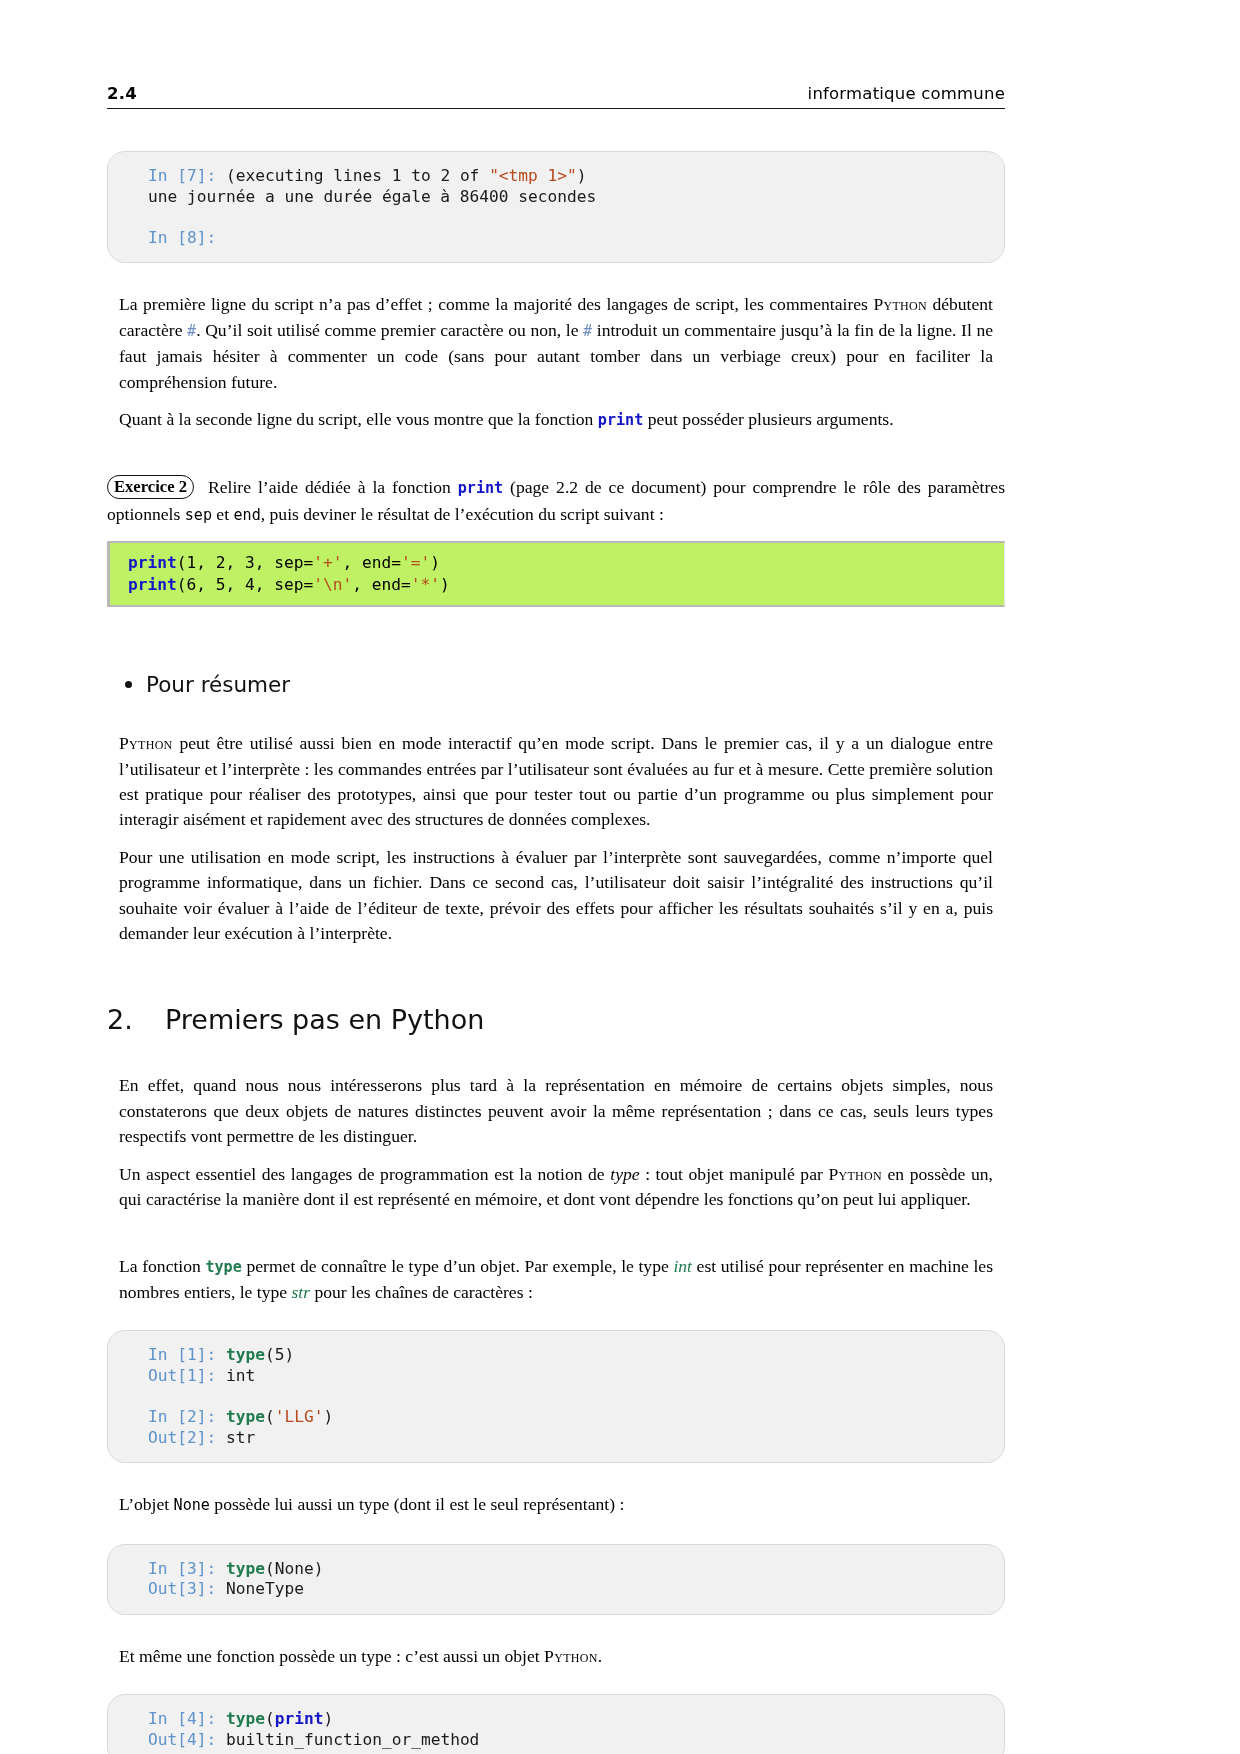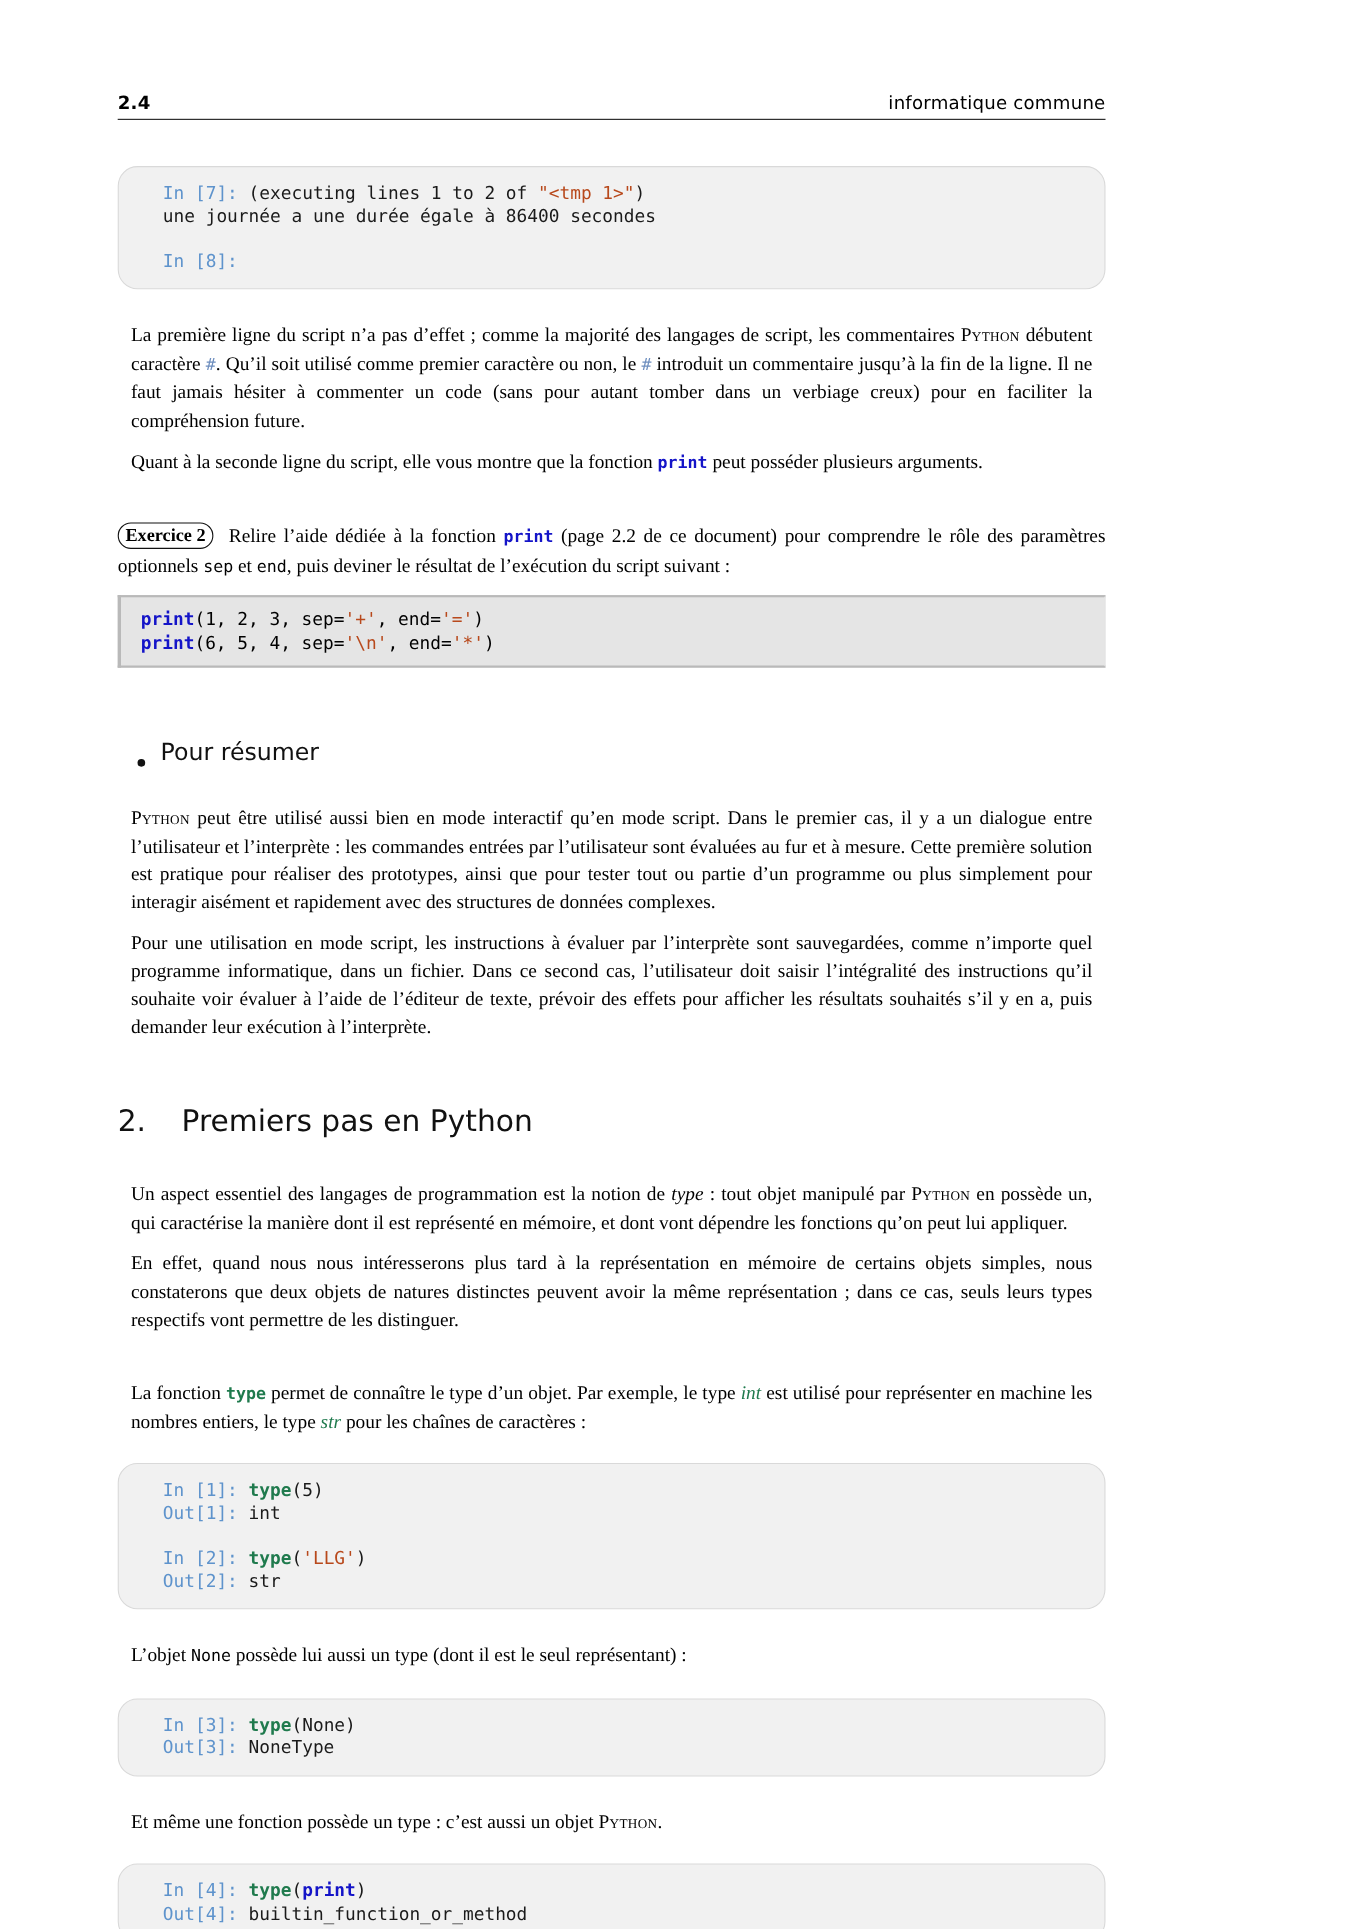--- a/index.html
+++ b/index.html
@@ -84,21 +84,21 @@
     font-size: 16.2px;
     line-height: 20.6px;
     color: #1a1a1a;
     white-space: pre;
     box-sizing: border-box;
   }
   .console .blank { display: block; height: 20.6px; }
 
   
   .scriptbox {
-    background: #e5e5e5;
+    background: #bef264;
     border-top: 2px solid #b9b9b9;
     border-left: 3px solid #b9b9b9;
     border-right: 1px solid #e3e3e3;
     border-bottom: 2px solid #b9b9b9;
     padding: 9px 0 9px 18px;
     font-family: "DejaVu Sans Mono", "Liberation Mono", monospace;
     font-size: 16.2px;
     line-height: 22px;
     white-space: pre;
     box-sizing: border-box;
@@ -119,21 +119,21 @@
     white-space: nowrap;
   }
 
   
   .bullet-head {
     font-family: "DejaVu Sans", "Liberation Sans", sans-serif;
     font-size: 21.5px;
     font-weight: 400;
     color: #111;
     display: flex;
-    align-items: flex-end;
+    align-items: center;
     margin-left: 18px;
   }
   .bullet-head .dot {
     width: 7px; height: 7px;
     background: #111;
     border-radius: 50%;
     margin-right: 14px;
     flex: none;
   }
 
@@ -194,23 +194,23 @@
 
     <div style="height:46px"></div>
 
     <div class="section-head">
       <span class="num">2.</span>
       <span>Premiers pas en Python</span>
     </div>
 
     <div style="height:26px"></div>
 
+    <p class="body"><span>En effet, quand nous nous intéresserons plus tard à la représentation en mémoire de certains objets simples, nous constaterons que deux objets de natures distinctes peuvent avoir la même représentation ; dans ce cas, seuls leurs types respectifs vont permettre de les distinguer.</span></p>
+
     <p class="body"><span>Un aspect essentiel des langages de programmation est la notion de </span><span class="it">type</span><span> : tout objet manipulé par </span><span class="sc">Python</span><span> en possède un, qui caractérise la manière dont il est représenté en mémoire, et dont vont dépendre les fonctions qu’on peut lui appliquer.</span></p>
-
-    <p class="body"><span>En effet, quand nous nous intéresserons plus tard à la représentation en mémoire de certains objets simples, nous constaterons que deux objets de natures distinctes peuvent avoir la même représentation ; dans ce cas, seuls leurs types respectifs vont permettre de les distinguer.</span></p>
 
     <div class="para-gap"></div>
 
     <p class="body"><span>La fonction </span><span class="mono kw-green">type</span><span> permet de connaître le type d’un objet. Par exemple, le type </span><span class="it-type">int</span><span> est utilisé pour représenter en machine les nombres entiers, le type </span><span class="it-type">str</span><span> pour les chaînes de caractères :</span></p>
 
     <div style="height:13px"></div>
 
     <div class="console"><span class="prompt">In [1]:</span> <span class="kw-green">type</span><span>(5)</span>
 <span class="prompt">Out[1]:</span><span> int</span>
 <span class="blank"></span><span class="prompt">In [2]:</span> <span class="kw-green">type</span><span>(</span><span class="str">'LLG'</span><span>)</span>

